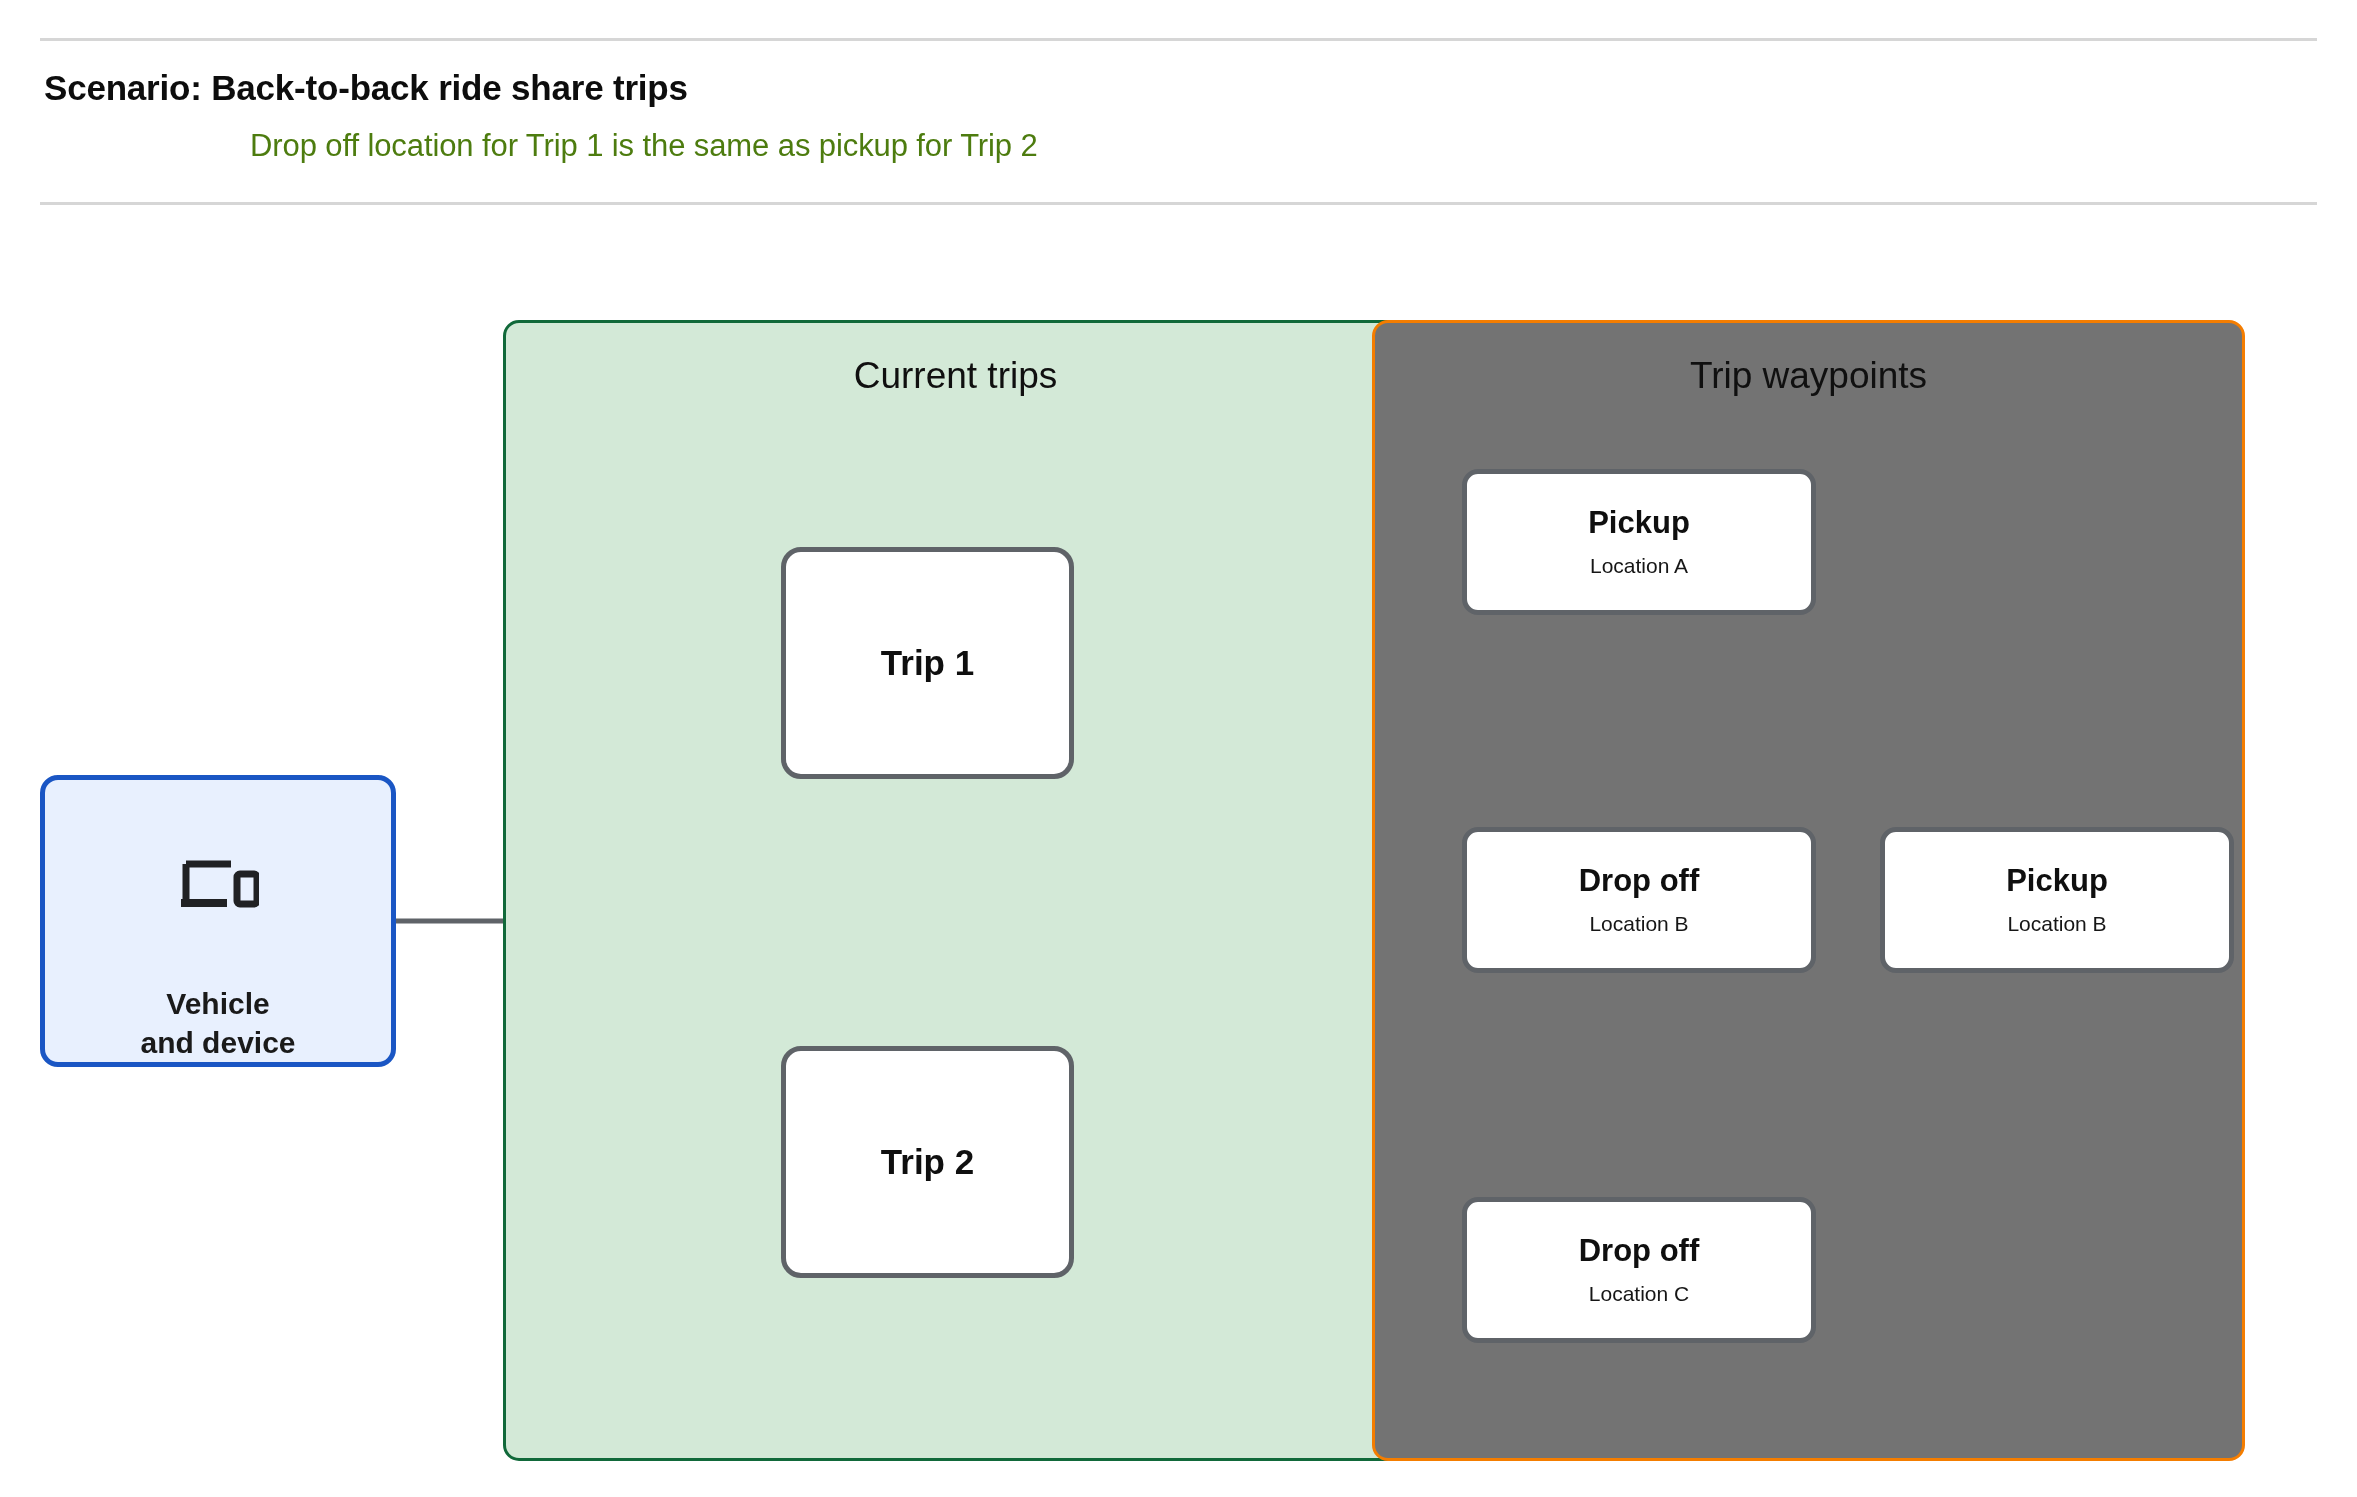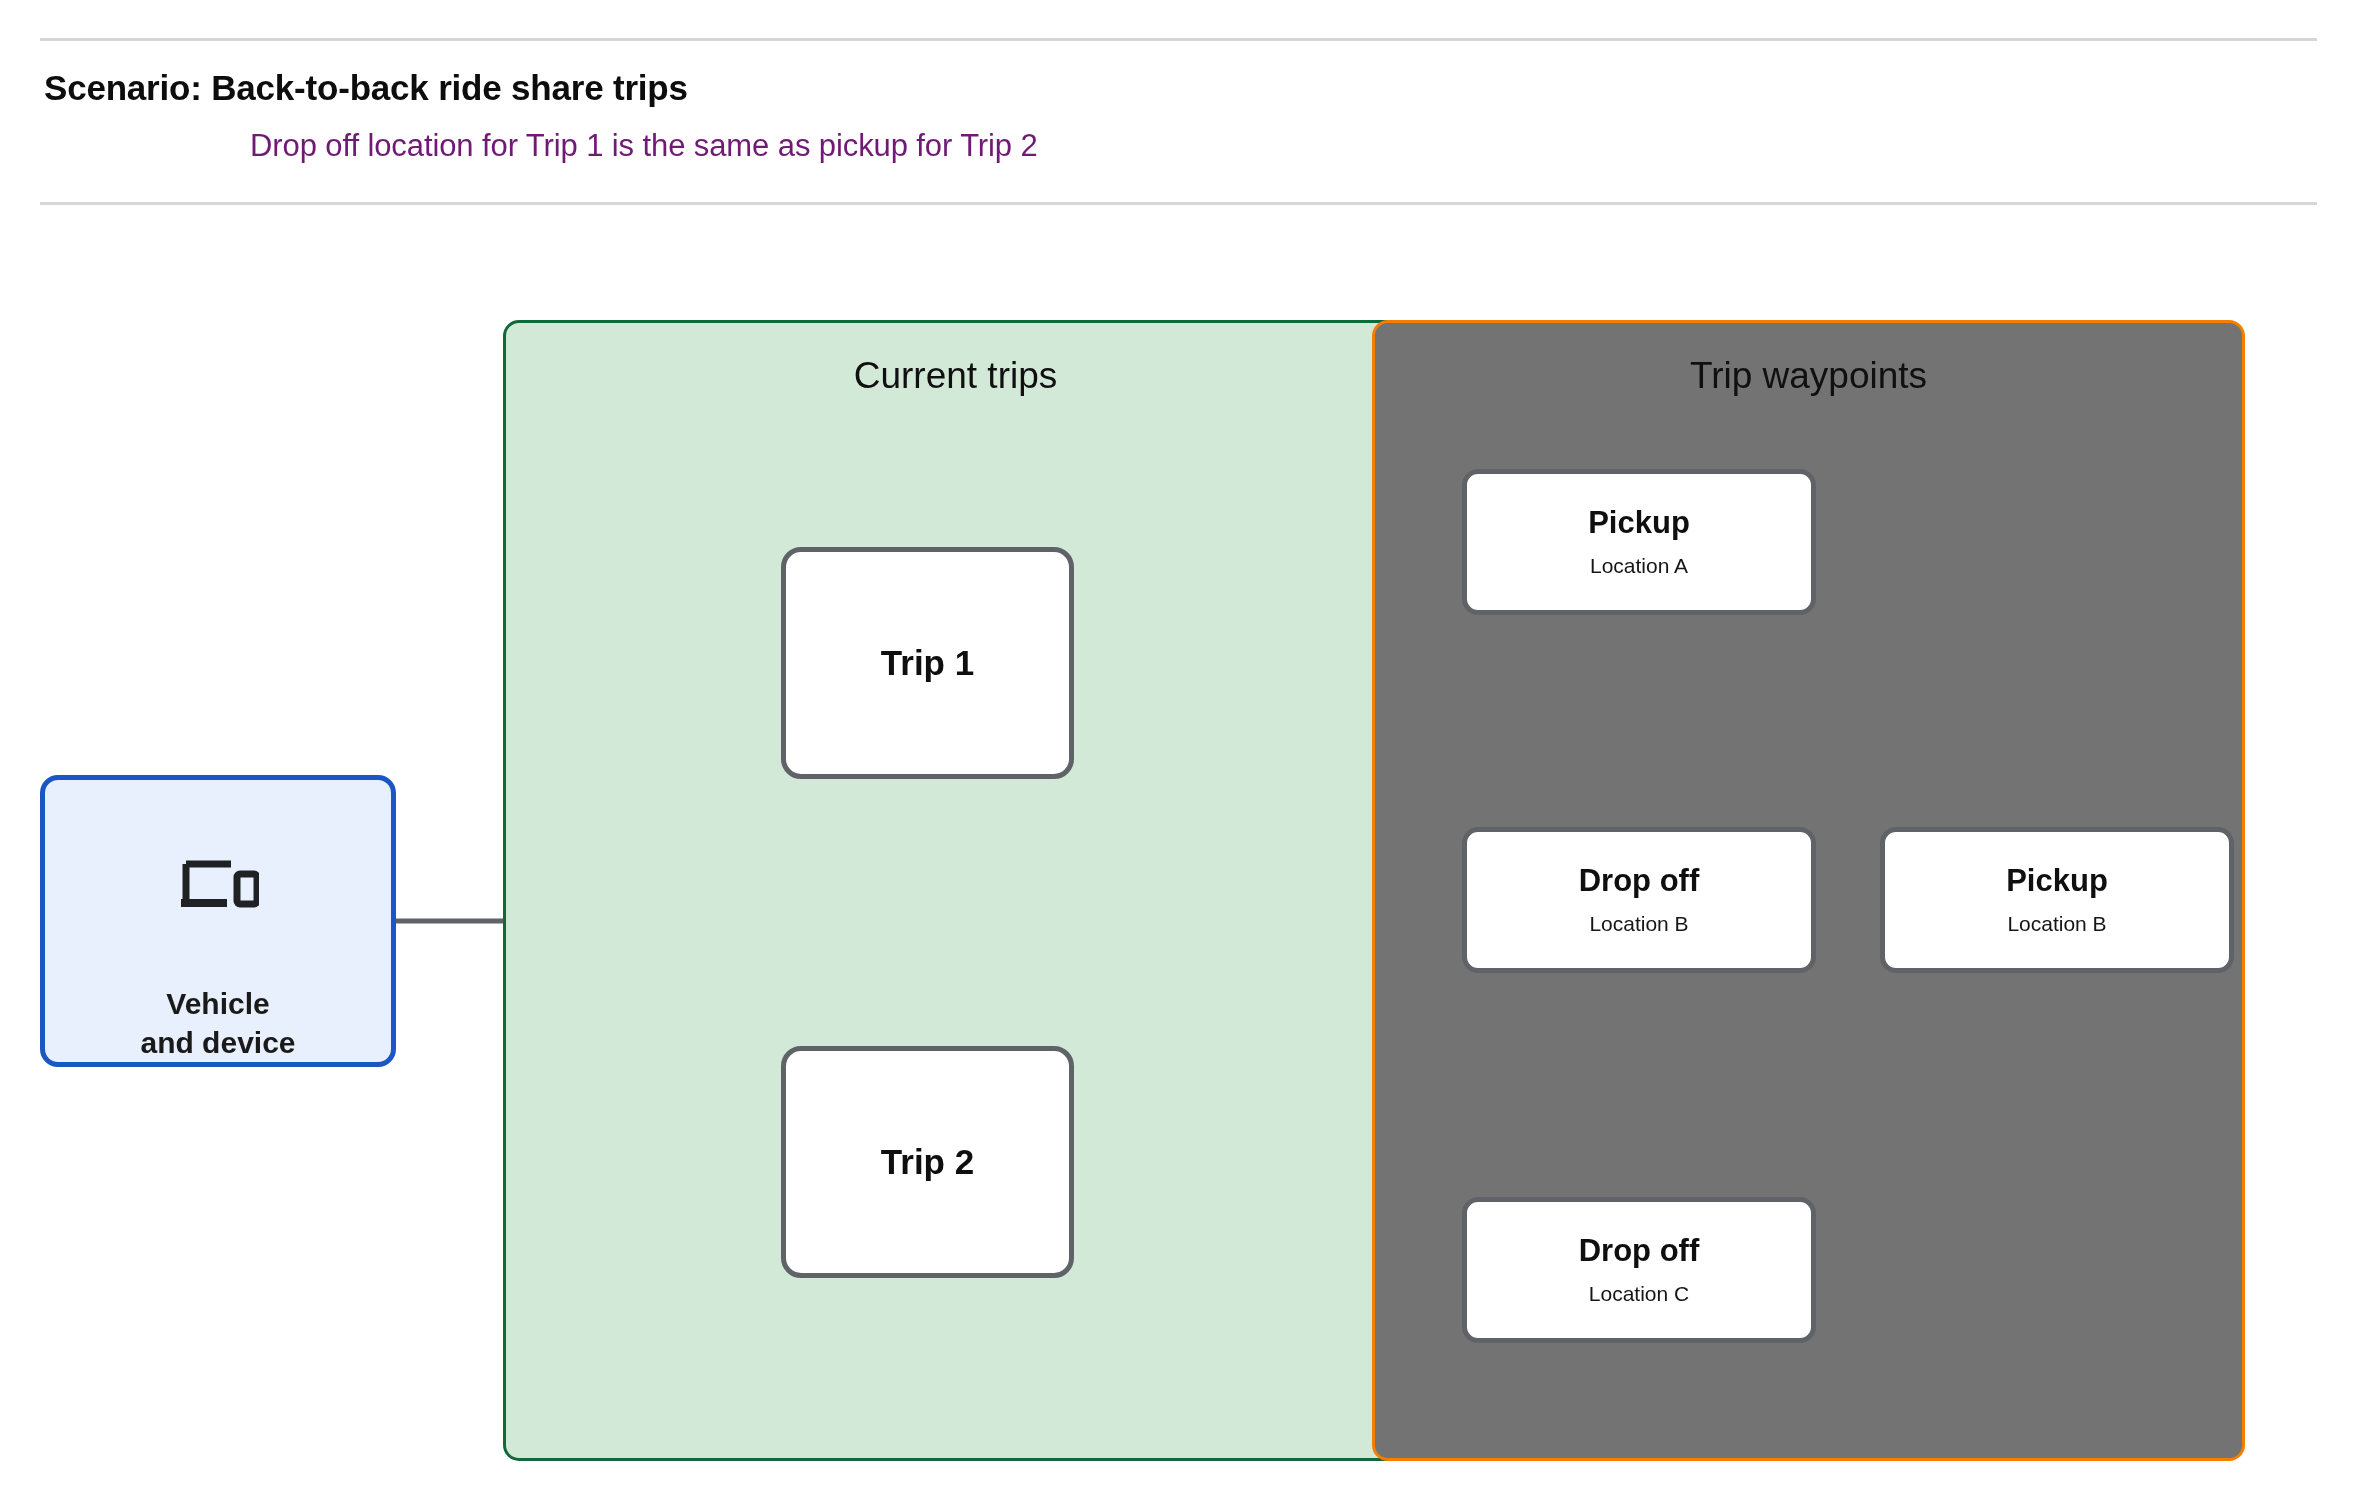--- a/index.html
+++ b/index.html
@@ -37,21 +37,21 @@
     color: #0d0d0d;
     letter-spacing: -0.2px;
     white-space: nowrap;
   }
   #scenario-subtitle {
     position: absolute;
     left: 250px;
     top: 128px;
     font-size: 31px;
     font-weight: 400;
-    color: #701a75;
+    color: #4d7c0f;
     letter-spacing: -0.1px;
     white-space: nowrap;
   }
 
   
   .group-panel {
     position: absolute;
     border-radius: 16px;
     box-sizing: border-box;
   }

